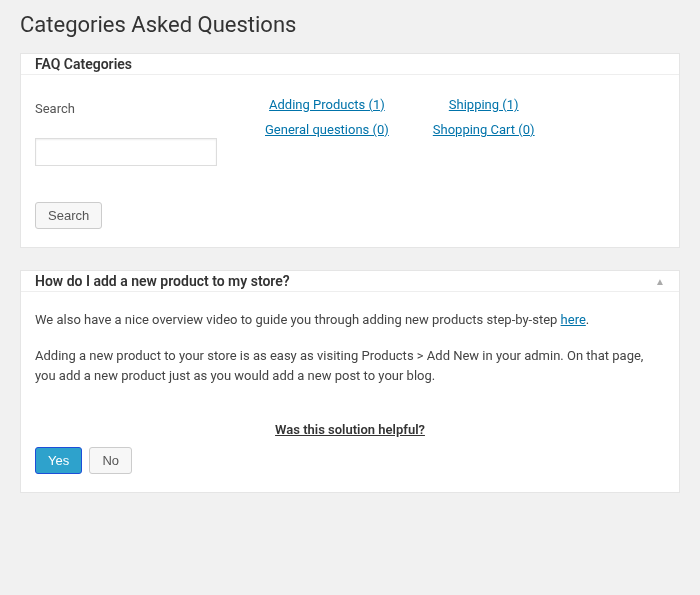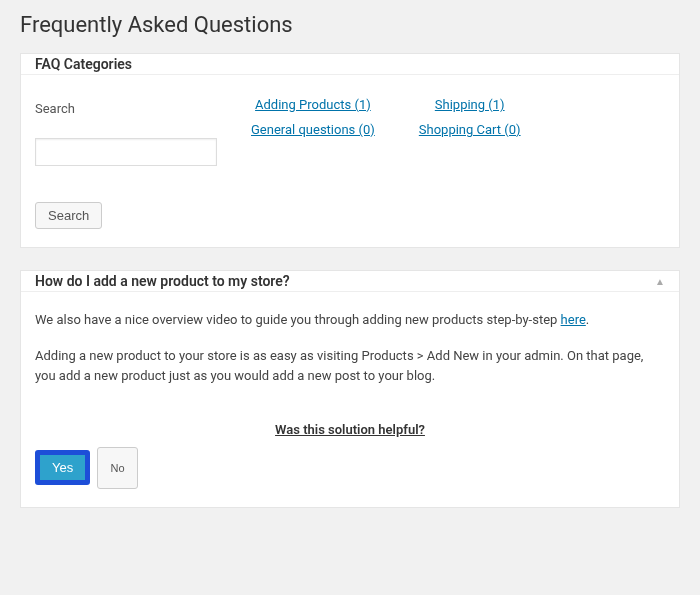--- a/index.html
+++ b/index.html
@@ -29,21 +29,21 @@
       color: #333;
       padding: 2px 14px;
       border-bottom: 1px solid #eee;
     }
     .panel-body {
       padding: 18px 14px;
     }
     .faq-section-top {
       display: flex;
       align-items: flex-start;
-      gap: 16px;
+      gap: 30px;
     }
     .search-col {
       width: 200px;
       flex: 0 0 auto;
     }
     .search-label {
       display: block;
       color: #555;
       margin: 8px 0 22px 0;
       font-size: 13px;
@@ -98,49 +98,49 @@
       font-weight: 600;
       text-decoration: underline;
       color: #333;
       margin-bottom: 10px;
       font-size: 13px;
       text-align: center;
     }
     .btn-yes {
       background: #2ea2cc;
       color: #fff;
-      border: 5px solid #1d4ed8;
+      border: 1px solid #1d4ed8;
       padding: 5px 12px;
       border-radius: 3px;
       font-size: 13px;
       cursor: pointer;
       margin-right: 4px;
     }
     .btn-no {
       background: #f7f7f7;
       color: #555;
       border: 1px solid #ccc;
-      padding: 14px 12px;
+      padding: 5px 12px;
       border-radius: 3px;
-      font-size: 11px;
+      font-size: 13px;
       cursor: pointer;
     }
     .collapse-caret {
       position: absolute;
       right: 14px;
       top: 50%;
       transform: translateY(-50%);
       color: #aaa;
       font-size: 10px;
     }
   </style>
 </head>
 <body>
 
-<h1 class="page-title">Frequently Asked Questions</h1>
+<h1 class="page-title">Categories Asked Questions</h1>
 
 <div class="panel">
   <div class="panel-header">FAQ Categories</div>
   <div class="panel-body">
     <div class="faq-section-top">
       <div class="search-col">
         <span class="search-label">Search</span>
         <input type="text" class="search-input" style="">
         <br>
         <button class="button">Search</button>

